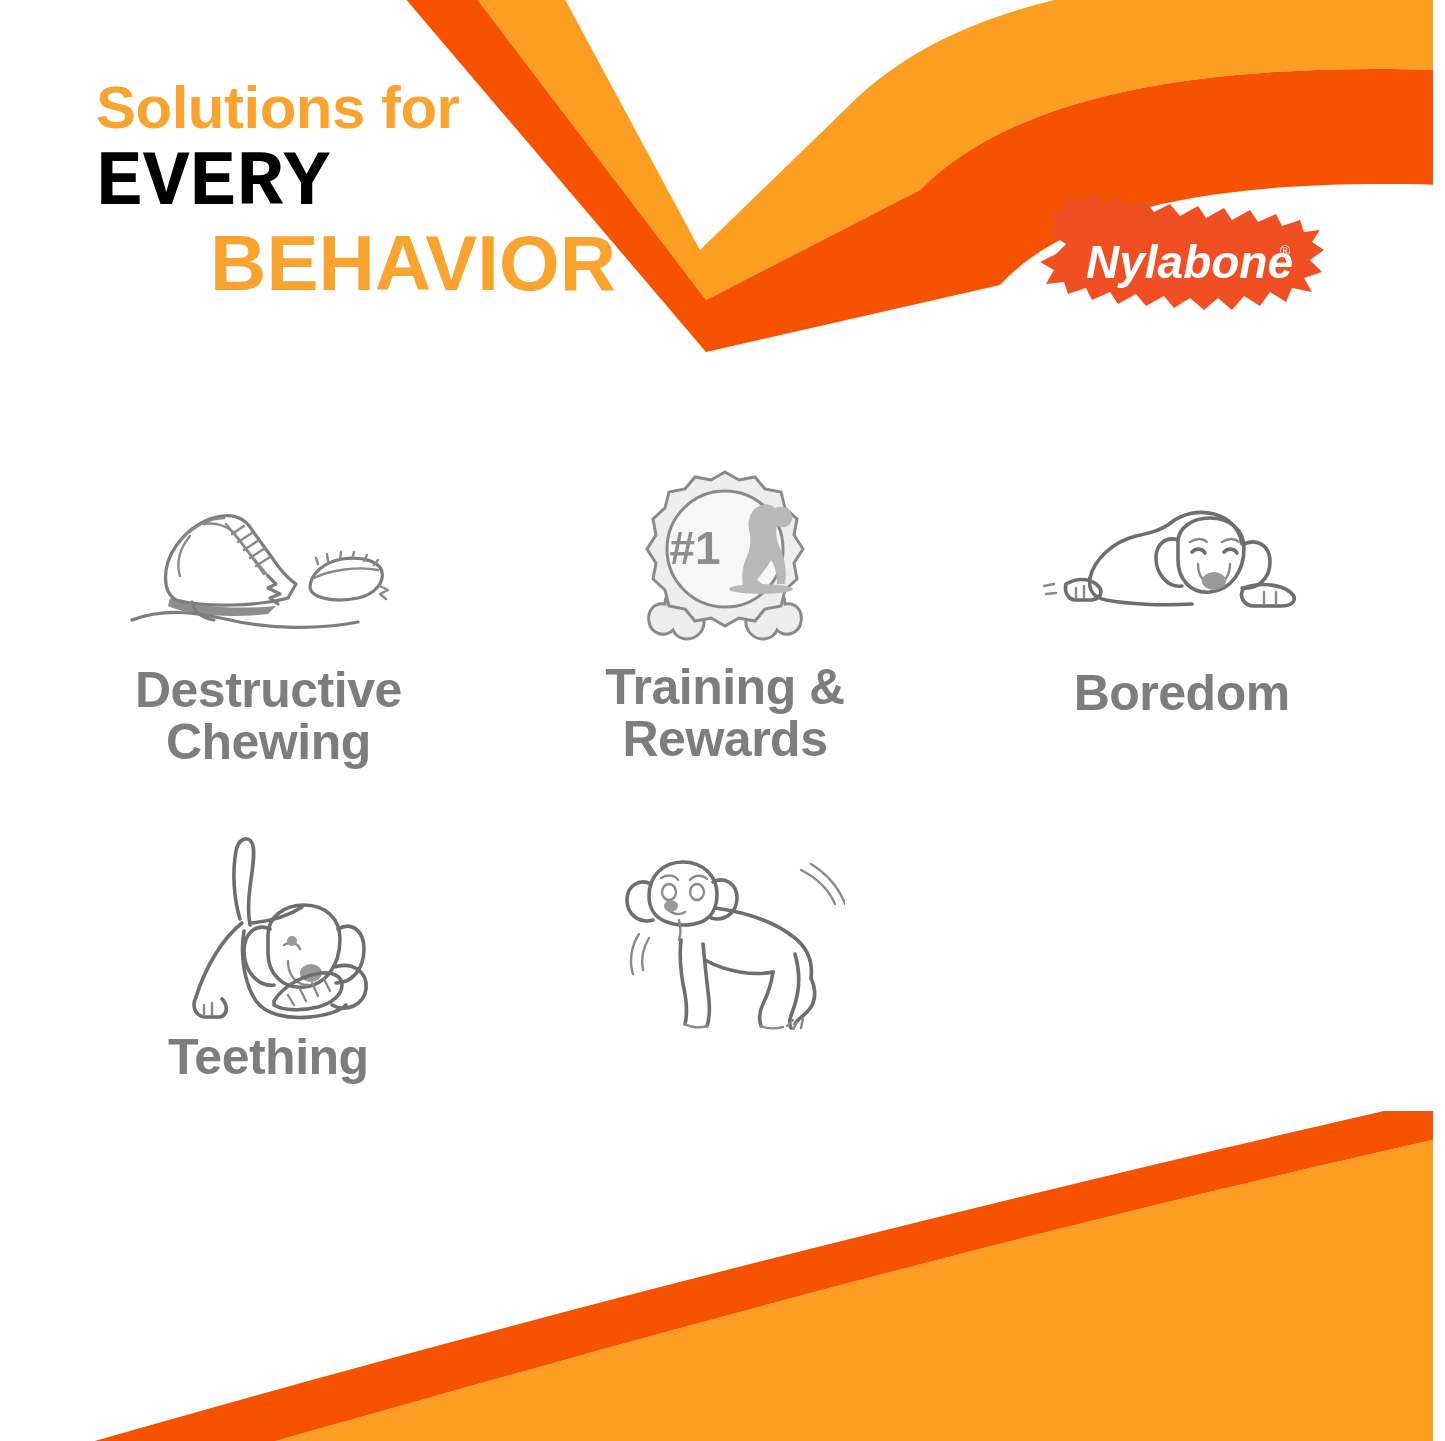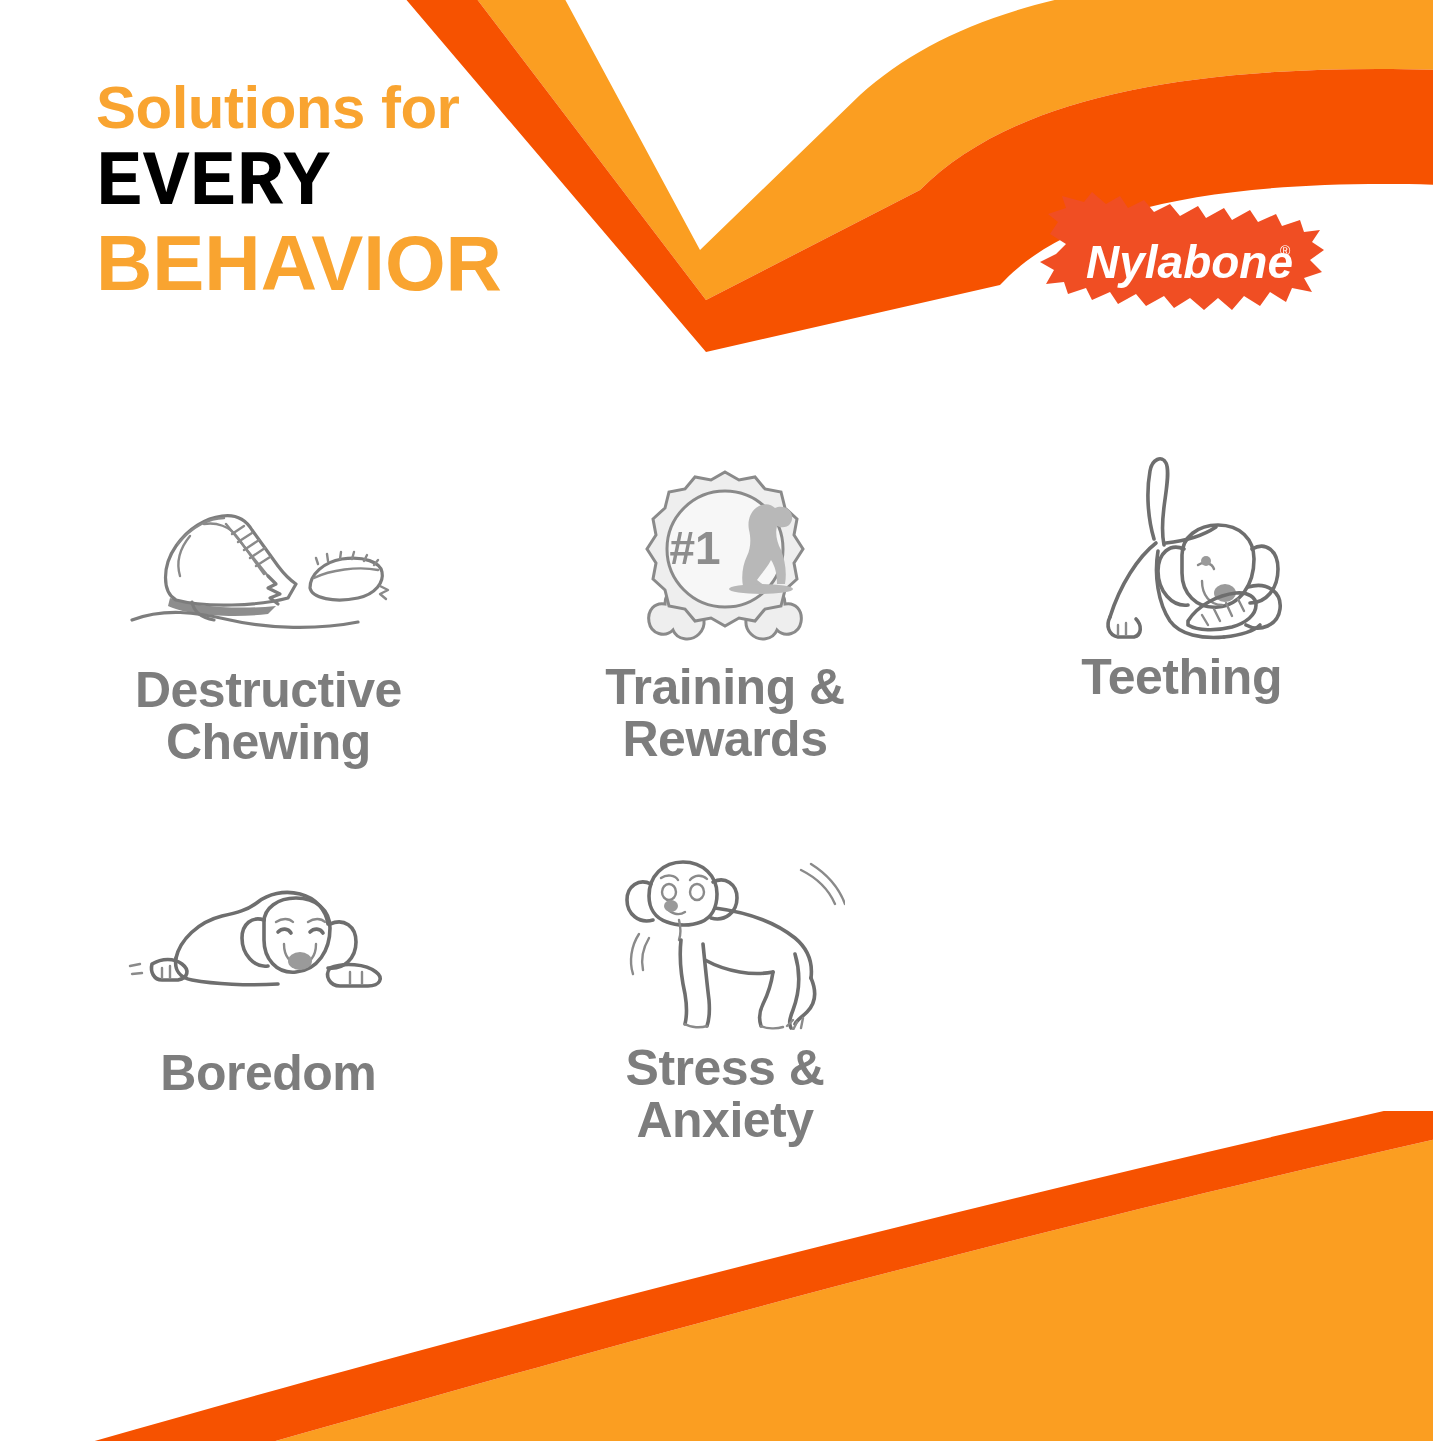--- a/index.html
+++ b/index.html
@@ -94,21 +94,21 @@
     <path d="M560,-10 L700,250 L860,95 C960,5 1120,-35 1445,-30 L1445,70
              C1180,62 1010,100 920,190 L706,300 L470,-10 Z" fill="#FB9E21"></path>
 
     <path d="M470,-10 L706,300 L920,190 C1010,100 1180,62 1445,70 L1445,185
              C1210,178 1070,210 1000,285 L706,352 L398,-10 Z" fill="#F65200"></path>
   </svg>
 
   <div id="headline">
     <span class="l1" style="color:#F9A430;">Solutions for</span>
     <span class="l2" style="color:#000000;font-family:Liberation Mono, monospace;">EVERY</span>
-    <span class="l3" style="color:#F9A430;">BEHAVIOR</span>
+    <span class="l3" style="color:#F9A430;text-align:right;">BEHAVIOR</span>
   </div>
 
   <div id="logo">
     <svg viewBox="0 0 290 152">
 
       <path d="M30,58 L14,48 L22,36 L12,28 L30,22 L26,10 L48,16 L56,6 L70,18 L84,10
                L92,22 L108,14 L118,26 L134,18 L144,30 L162,20 L170,32 L188,22
                L196,34 L214,24 L222,36 L240,28 L246,40 L264,34 L268,46 L284,44
                L276,56 L288,64 L274,74 L286,86 L268,92 L276,106 L256,102 L250,116
                L234,106 L224,120 L208,110 L196,124 L182,112 L168,124 L154,112
@@ -188,20 +188,57 @@
                      C160,96 162,108 160,120 L152,120 C152,110 150,102 146,96
                      C142,104 136,110 132,116 L140,122 Z"></path>
             <ellipse cx="136" cy="125" rx="32" ry="5"></ellipse>
           </g>
         </svg>
       </div>
       <div class="cap">Training &amp;
 Rewards</div>
     </div>
 
+    <div class="cell c-bore">
+      <div class="icon-wrap">
+        <svg width="300" height="160" viewBox="0 0 300 160">
+
+          <path class="ln-dark" d="M58,100 C62,82 80,64 104,58 C118,55 130,52 140,44
+                                   C150,36 166,32 182,36 C198,40 208,52 210,66"></path>
+          <path class="ln-dark" d="M58,100 C56,112 62,120 74,122 C96,126 130,128 160,126"></path>
+
+          <path class="ln-dark" d="M34,106 C44,100 56,100 64,106 C72,112 70,120 60,122 L44,122
+                                   C36,122 32,114 34,106 Z"></path>
+          <path class="ln-thin" d="M44,110 L44,120 M52,108 L52,120"></path>
+
+          <path class="ln-dark" d="M146,64 C146,50 160,40 178,40 C198,40 212,52 212,70
+                                   C212,92 200,112 178,114 C158,116 146,100 146,82 Z"></path>
+
+          <path class="ln-dark" d="M146,62 C134,58 124,66 124,80 C124,96 136,110 150,108"></path>
+          <path class="ln-dark" d="M212,66 C226,60 238,68 238,84 C238,100 226,112 210,110"></path>
+
+          <path class="ln-thin" d="M166,86 C166,98 172,106 182,106 C192,106 198,98 198,86"></path>
+          <ellipse cx="182" cy="103" rx="12" ry="9" class="fill-mid"></ellipse>
+
+          <path class="ln-dark" d="M160,74 C164,70 170,70 173,75"></path>
+          <path class="ln-dark" d="M192,74 C196,70 202,70 205,75"></path>
+
+          <path class="ln-thin" d="M158,64 C164,60 171,60 175,64"></path>
+          <path class="ln-thin" d="M190,64 C196,60 203,60 207,64"></path>
+
+          <path class="ln-dark" d="M212,110 C226,104 248,106 258,114 C266,120 262,128 250,128
+                                   L222,128 C212,128 206,118 212,110 Z"></path>
+          <path class="ln-thin" d="M232,114 L232,126 M244,114 L244,126"></path>
+
+          <path class="ln-thin" d="M12,108 L22,106 M14,116 L24,115"></path>
+        </svg>
+      </div>
+      <div class="cap">Boredom</div>
+    </div>
+
     <div class="cell c-teeth">
       <div class="icon-wrap">
         <svg width="240" height="210" viewBox="0 0 240 210">
 
           <path class="ln-dark" d="M92,94 C86,74 84,48 88,26 C90,14 100,10 104,18
                                    C108,26 104,46 102,62 C100,78 100,90 102,100"></path>
 
           <path class="ln-dark" d="M94,98 C76,112 58,140 48,172"></path>
           <path class="ln-dark" d="M104,98 C124,96 142,90 154,82"></path>
 
@@ -225,57 +262,20 @@
           <path class="ln-dark" d="M186,142 C206,136 220,148 218,164 C216,180 198,188 184,180"></path>
           <path class="ln-dark" d="M126,176 C136,160 156,150 174,148 C186,147 194,152 194,160
                                    C194,170 184,178 170,182 C154,186 136,186 126,180 Z"></path>
           <path class="ln-thin" d="M140,170 L146,180 M152,164 L158,176 M164,158 L170,171
                                    M176,154 L182,166"></path>
         </svg>
       </div>
       <div class="cap">Teething</div>
     </div>
 
-    <div class="cell c-bore">
-      <div class="icon-wrap">
-        <svg width="300" height="160" viewBox="0 0 300 160">
-
-          <path class="ln-dark" d="M58,100 C62,82 80,64 104,58 C118,55 130,52 140,44
-                                   C150,36 166,32 182,36 C198,40 208,52 210,66"></path>
-          <path class="ln-dark" d="M58,100 C56,112 62,120 74,122 C96,126 130,128 160,126"></path>
-
-          <path class="ln-dark" d="M34,106 C44,100 56,100 64,106 C72,112 70,120 60,122 L44,122
-                                   C36,122 32,114 34,106 Z"></path>
-          <path class="ln-thin" d="M44,110 L44,120 M52,108 L52,120"></path>
-
-          <path class="ln-dark" d="M146,64 C146,50 160,40 178,40 C198,40 212,52 212,70
-                                   C212,92 200,112 178,114 C158,116 146,100 146,82 Z"></path>
-
-          <path class="ln-dark" d="M146,62 C134,58 124,66 124,80 C124,96 136,110 150,108"></path>
-          <path class="ln-dark" d="M212,66 C226,60 238,68 238,84 C238,100 226,112 210,110"></path>
-
-          <path class="ln-thin" d="M166,86 C166,98 172,106 182,106 C192,106 198,98 198,86"></path>
-          <ellipse cx="182" cy="103" rx="12" ry="9" class="fill-mid"></ellipse>
-
-          <path class="ln-dark" d="M160,74 C164,70 170,70 173,75"></path>
-          <path class="ln-dark" d="M192,74 C196,70 202,70 205,75"></path>
-
-          <path class="ln-thin" d="M158,64 C164,60 171,60 175,64"></path>
-          <path class="ln-thin" d="M190,64 C196,60 203,60 207,64"></path>
-
-          <path class="ln-dark" d="M212,110 C226,104 248,106 258,114 C266,120 262,128 250,128
-                                   L222,128 C212,128 206,118 212,110 Z"></path>
-          <path class="ln-thin" d="M232,114 L232,126 M244,114 L244,126"></path>
-
-          <path class="ln-thin" d="M12,108 L22,106 M14,116 L24,115"></path>
-        </svg>
-      </div>
-      <div class="cap">Boredom</div>
-    </div>
-
     <div class="cell c-stress">
       <div class="icon-wrap">
         <svg width="240" height="196" viewBox="0 0 240 196">
 
           <path class="ln-dark" d="M44,62 C44,42 58,28 78,28 C98,28 112,42 112,60
                                    C112,74 106,84 96,88 C86,92 72,92 62,88
                                    C50,84 44,74 44,62 Z"></path>
 
           <path class="ln-dark" d="M46,50 C34,44 22,52 22,66 C22,80 34,90 48,86"></path>
           <path class="ln-dark" d="M108,48 C120,42 132,50 132,64 C132,78 120,88 106,84"></path>
@@ -303,22 +303,20 @@
 
           <path class="ln-dark" d="M206,144 C212,158 210,170 202,178 C196,184 192,186 190,190"></path>
           <path class="ln-thin" d="M188,186 L182,192 M192,188 L188,196 M198,184 L196,194"></path>
 
           <path class="ln-thin" d="M196,36 C212,44 224,56 230,70"></path>
           <path class="ln-thin" d="M206,30 C222,40 234,54 240,70"></path>
           <path class="ln-thin" d="M44,104 C38,114 36,126 38,136"></path>
           <path class="ln-thin" d="M34,100 C26,112 24,128 28,140"></path>
         </svg>
       </div>
-      <div class="cap">Stress &amp;
-Anxiety</div>
     </div>
 
   </div>
 
   <svg class="swoosh" id="swoosh-bottom" viewBox="0 0 1445 330" preserveAspectRatio="none">
 
     <path d="M240,340 C560,250 940,140 1445,26 L1445,340 Z" fill="#FB9E21"></path>
 
     <path d="M60,340 C440,230 900,110 1445,-14 L1445,26
              C940,140 560,250 240,340 Z" fill="#F65200"></path>

